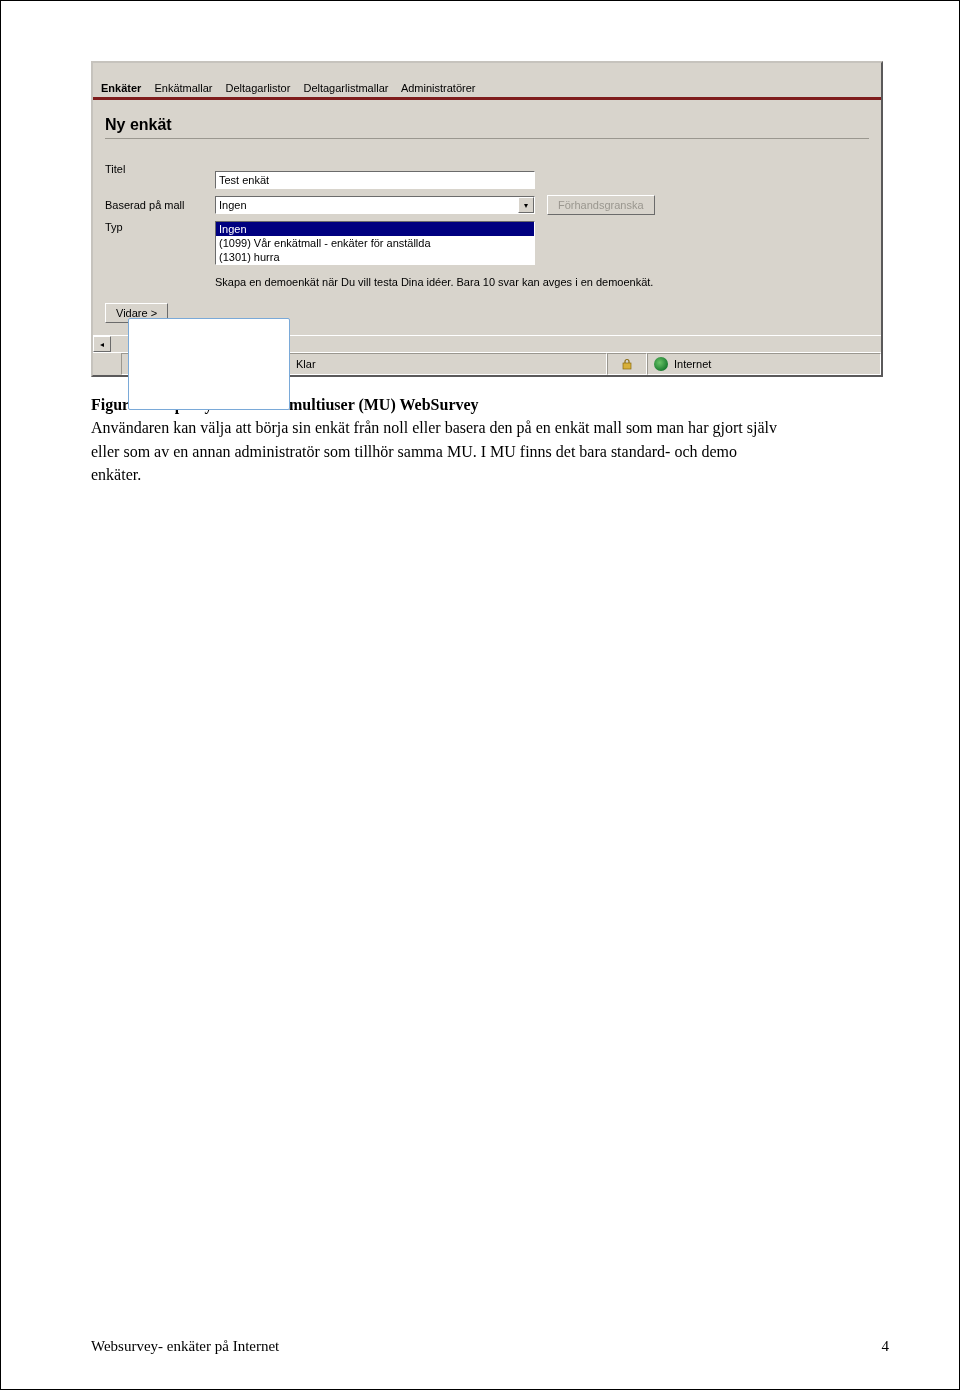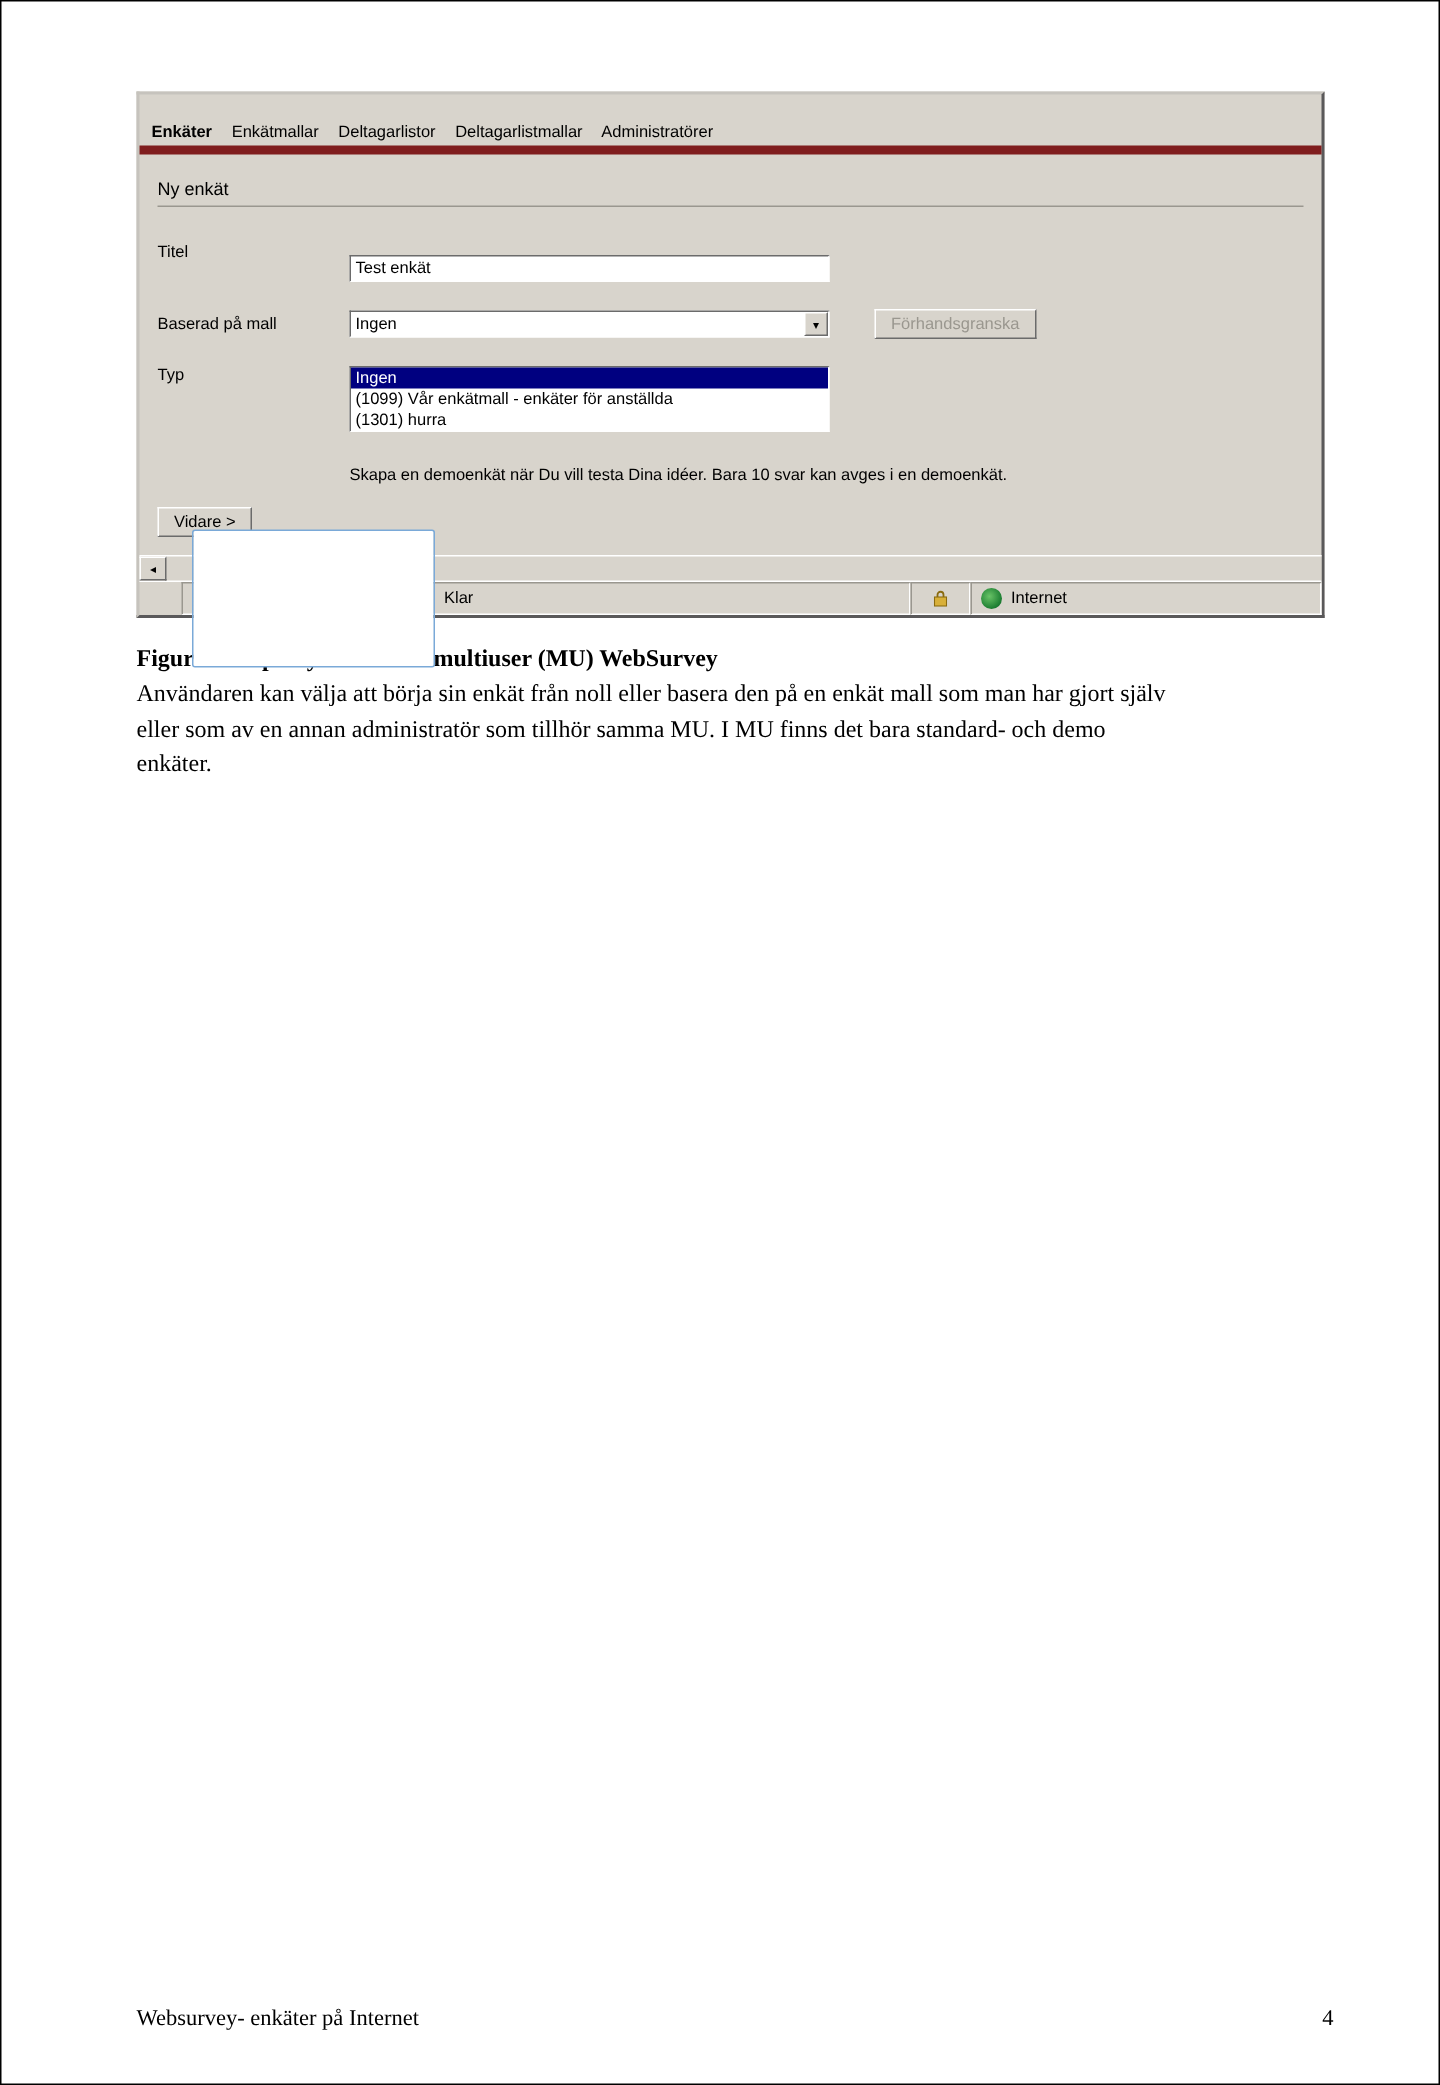--- a/index.html
+++ b/index.html
@@ -25,44 +25,43 @@
     border-left: 2px solid #c6c3bd;
     border-right: 2px solid #5a595a;
     border-bottom: 2px solid #5a595a;
     background: #d8d4cc;
     font-family: Verdana, Tahoma, sans-serif;
     font-size: 11px;
     color: #000;
   }
   .menu-bar {
     padding: 19px 8px 3px 8px;
-    border-bottom: 6px solid #7f1d1d;
+    border-bottom: 3px solid #7f1d1d;
   }
   .menu-bar span { margin-right: 10px; }
   .menu-bar .active { font-weight: bold; }
 
   .panel {
     margin: 6px 12px 0 12px;
     background: #d8d4cc;
   }
   .panel-title {
     font-family: Verdana, sans-serif;
-    font-size: 12px;
-    font-weight: normal;
+    font-size: 16px;
+    font-weight: bold;
     padding: 10px 2px 4px 0;
     border-bottom: 1px solid #9a978f;
     margin-bottom: 10px;
   }
   .form-grid {
     display: grid;
     grid-template-columns: 110px 320px 160px;
     column-gap: 0;
     row-gap: 6px;
     align-items: center;
-    gap: 18px;
   }
   .lbl { font-size: 11px; }
   .txt-input {
     box-sizing: border-box;
     width: 100%;
     height: 18px;
     border-top: 1px solid #6b6b6b;
     border-left: 1px solid #6b6b6b;
     border-right: 1px solid #fff;
     border-bottom: 1px solid #fff;

